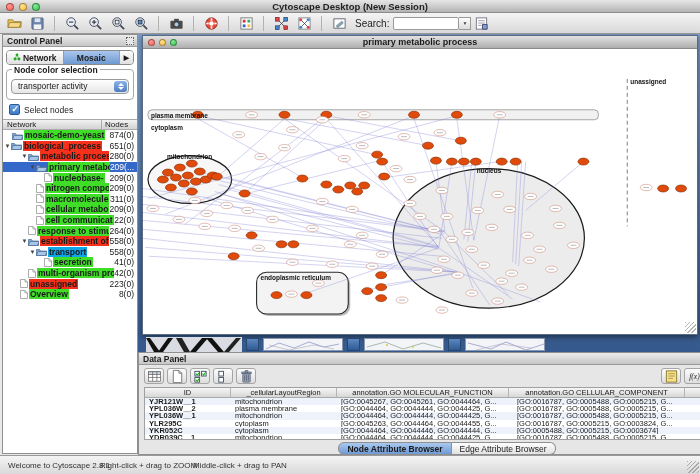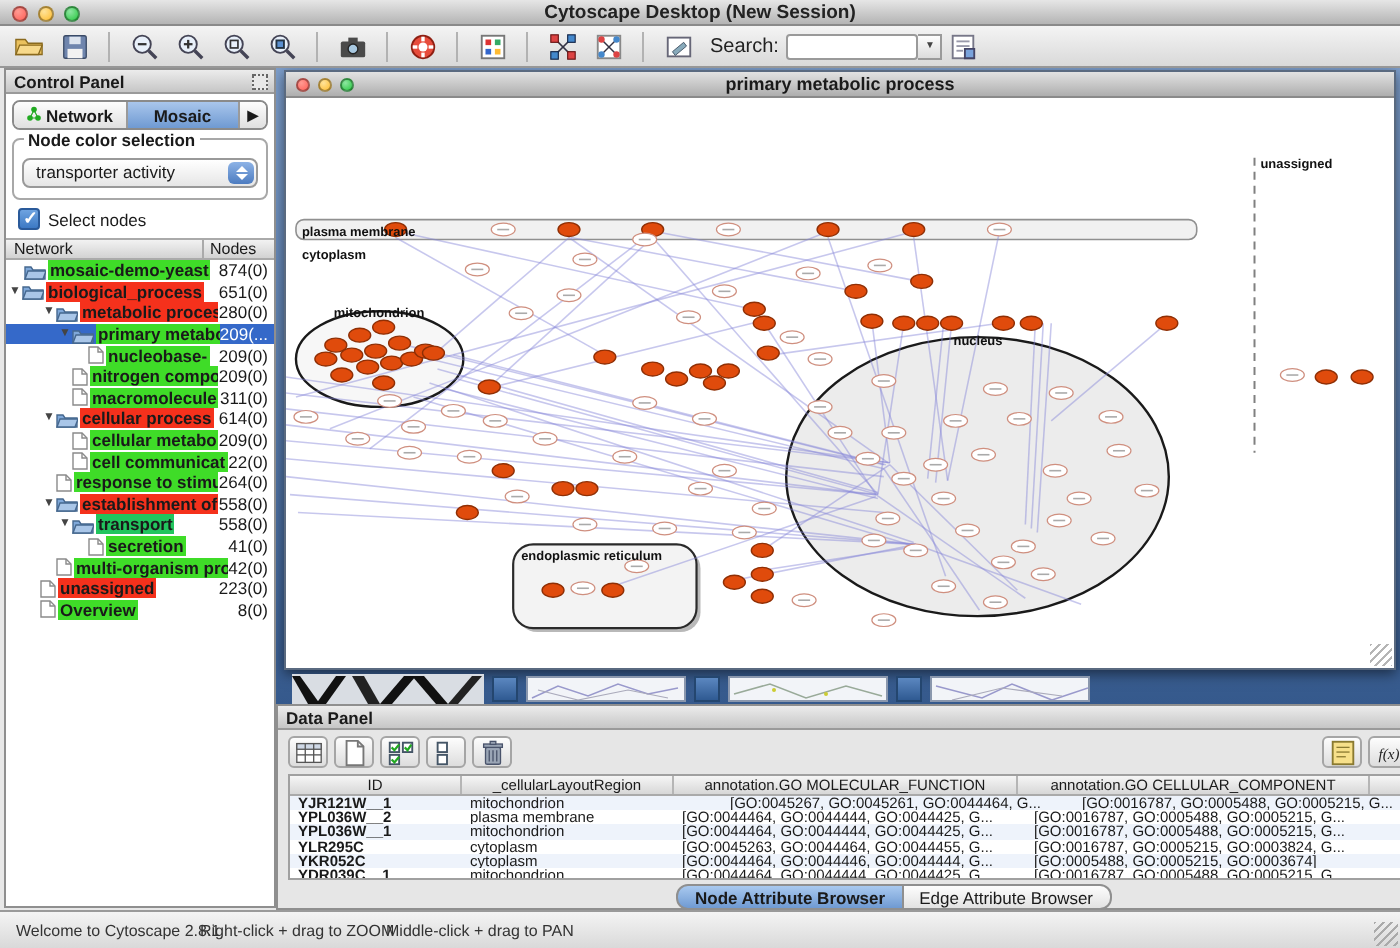--- a/index.html
+++ b/index.html
@@ -327,84 +327,73 @@
         <span class="tarrow"></span>
         <span class="tico">
           <svg width="8" height="9" viewBox="0 0 8 9">
             <path d="M.5.5h4.5l2.5 2.5v5.5H.5z" fill="#fff" stroke="#8a8a8a" stroke-width=".7"></path>
             <path d="M5 .5V3h2.5" fill="none" stroke="#8a8a8a" stroke-width=".7"></path>
           </svg>
         </span>
         <span class="chip" style="background: rgb(63, 220, 40);">macromolecule</span>
         <span class="tcount">311(0)</span>
       </div>
+      <div class="trow" style="padding-left: 26px;">
+        <span class="tarrow"></span>
+        <span class="tico">
+          <svg width="8" height="9" viewBox="0 0 8 9">
+            <path d="M.5.5h4.5l2.5 2.5v5.5H.5z" fill="#fff" stroke="#8a8a8a" stroke-width=".7"></path>
+            <path d="M5 .5V3h2.5" fill="none" stroke="#8a8a8a" stroke-width=".7"></path>
+          </svg>
+        </span>
+        <span class="chip" style="background: rgb(63, 220, 40);">cellular metabo</span>
+        <span class="tcount">209(0)</span>
+      </div>
+      <div class="trow" style="padding-left: 26px;">
+        <span class="tarrow"></span>
+        <span class="tico">
+          <svg width="8" height="9" viewBox="0 0 8 9">
+            <path d="M.5.5h4.5l2.5 2.5v5.5H.5z" fill="#fff" stroke="#8a8a8a" stroke-width=".7"></path>
+            <path d="M5 .5V3h2.5" fill="none" stroke="#8a8a8a" stroke-width=".7"></path>
+          </svg>
+        </span>
+        <span class="chip" style="background: rgb(63, 220, 40);">cell communicat</span>
+        <span class="tcount">22(0)</span>
+      </div>
+      <div class="trow" style="padding-left: 18px;">
+        <span class="tarrow"></span>
+        <span class="tico">
+          <svg width="8" height="9" viewBox="0 0 8 9">
+            <path d="M.5.5h4.5l2.5 2.5v5.5H.5z" fill="#fff" stroke="#8a8a8a" stroke-width=".7"></path>
+            <path d="M5 .5V3h2.5" fill="none" stroke="#8a8a8a" stroke-width=".7"></path>
+          </svg>
+        </span>
+        <span class="chip" style="background: rgb(63, 220, 40);">response to stimul</span>
+        <span class="tcount">264(0)</span>
+      </div>
       <div class="trow" style="padding-left: 18px;">
         <span class="tarrow">▼</span>
         <span class="tico">
           <svg width="11" height="9" viewBox="0 0 11 9">
             <path d="M.5 8.5v-6h3l1 1.5h6v4.5z" fill="#7fa8d9" stroke="#46688f" stroke-width=".7"></path>
             <path d="M.5 8.5l1.5-4h9l-1.5 4z" fill="#a9c6e8" stroke="#46688f" stroke-width=".7"></path>
           </svg>
         </span>
-        <span class="chip" style="background: rgb(245, 49, 28);">cellular process</span>
-        <span class="tcount">614(0)</span>
+        <span class="chip" style="background: rgb(245, 49, 28);">establishment of lo</span>
+        <span class="tcount">558(0)</span>
       </div>
       <div class="trow" style="padding-left: 26px;">
-        <span class="tarrow"></span>
-        <span class="tico">
-          <svg width="8" height="9" viewBox="0 0 8 9">
-            <path d="M.5.5h4.5l2.5 2.5v5.5H.5z" fill="#fff" stroke="#8a8a8a" stroke-width=".7"></path>
-            <path d="M5 .5V3h2.5" fill="none" stroke="#8a8a8a" stroke-width=".7"></path>
-          </svg>
-        </span>
-        <span class="chip" style="background: rgb(63, 220, 40);">cellular metabo</span>
-        <span class="tcount">209(0)</span>
-      </div>
-      <div class="trow" style="padding-left: 26px;">
-        <span class="tarrow"></span>
-        <span class="tico">
-          <svg width="8" height="9" viewBox="0 0 8 9">
-            <path d="M.5.5h4.5l2.5 2.5v5.5H.5z" fill="#fff" stroke="#8a8a8a" stroke-width=".7"></path>
-            <path d="M5 .5V3h2.5" fill="none" stroke="#8a8a8a" stroke-width=".7"></path>
-          </svg>
-        </span>
-        <span class="chip" style="background: rgb(63, 220, 40);">cell communicat</span>
-        <span class="tcount">22(0)</span>
-      </div>
-      <div class="trow" style="padding-left: 18px;">
-        <span class="tarrow"></span>
-        <span class="tico">
-          <svg width="8" height="9" viewBox="0 0 8 9">
-            <path d="M.5.5h4.5l2.5 2.5v5.5H.5z" fill="#fff" stroke="#8a8a8a" stroke-width=".7"></path>
-            <path d="M5 .5V3h2.5" fill="none" stroke="#8a8a8a" stroke-width=".7"></path>
-          </svg>
-        </span>
-        <span class="chip" style="background: rgb(63, 220, 40);">response to stimul</span>
-        <span class="tcount">264(0)</span>
-      </div>
-      <div class="trow" style="padding-left: 18px;">
         <span class="tarrow">▼</span>
         <span class="tico">
           <svg width="11" height="9" viewBox="0 0 11 9">
             <path d="M.5 8.5v-6h3l1 1.5h6v4.5z" fill="#7fa8d9" stroke="#46688f" stroke-width=".7"></path>
             <path d="M.5 8.5l1.5-4h9l-1.5 4z" fill="#a9c6e8" stroke="#46688f" stroke-width=".7"></path>
           </svg>
         </span>
-        <span class="chip" style="background: rgb(245, 49, 28);">establishment of lo</span>
-        <span class="tcount">558(0)</span>
-      </div>
-      <div class="trow" style="padding-left: 26px;">
-        <span class="tarrow">▼</span>
-        <span class="tico">
-          <svg width="11" height="9" viewBox="0 0 11 9">
-            <path d="M.5 8.5v-6h3l1 1.5h6v4.5z" fill="#7fa8d9" stroke="#46688f" stroke-width=".7"></path>
-            <path d="M.5 8.5l1.5-4h9l-1.5 4z" fill="#a9c6e8" stroke="#46688f" stroke-width=".7"></path>
-          </svg>
-        </span>
-        <span class="chip" style="background: #22c55e;">transport</span>
+        <span class="chip" style="background: #0ea5e9;">transport</span>
         <span class="tcount">558(0)</span>
       </div>
       <div class="trow" style="padding-left: 34px;">
         <span class="tarrow"></span>
         <span class="tico">
           <svg width="8" height="9" viewBox="0 0 8 9">
             <path d="M.5.5h4.5l2.5 2.5v5.5H.5z" fill="#fff" stroke="#8a8a8a" stroke-width=".7"></path>
             <path d="M5 .5V3h2.5" fill="none" stroke="#8a8a8a" stroke-width=".7"></path>
           </svg>
         </span>
@@ -828,21 +817,21 @@
     <div class="dhead">
         <span style="width: 86px;">ID</span>
         <span style="width: 106px;">_cellularLayoutRegion</span>
         <span style="width: 172px;">annotation.GO MOLECULAR_FUNCTION</span>
         <span style="width: 176px;">annotation.GO CELLULAR_COMPONENT</span>
       </div>
     <div>
         <div class="drow">
           <span class="c0" style="width: 86px;">YJR121W__1</span>
           <span class="c1" style="width: 106px;">mitochondrion</span>
-          <span class="c2" style="width: 176px; margin-left: 24px;">[GO:0045267, GO:0045261, GO:0044464, G...</span>
+          <span class="c2" style="width: 176px;">[GO:0045267, GO:0045261, GO:0044464, G...</span>
           <span class="c3" style="width: 172px;">[GO:0016787, GO:0005488, GO:0005215, G...</span>
         </div>
         <div class="drow">
           <span class="c0" style="width: 86px;">YPL036W__2</span>
           <span class="c1" style="width: 106px;">plasma membrane</span>
           <span class="c2" style="width: 176px;">[GO:0044464, GO:0044444, GO:0044425, G...</span>
           <span class="c3" style="width: 172px;">[GO:0016787, GO:0005488, GO:0005215, G...</span>
         </div>
         <div class="drow">
           <span class="c0" style="width: 86px;">YPL036W__1</span>

